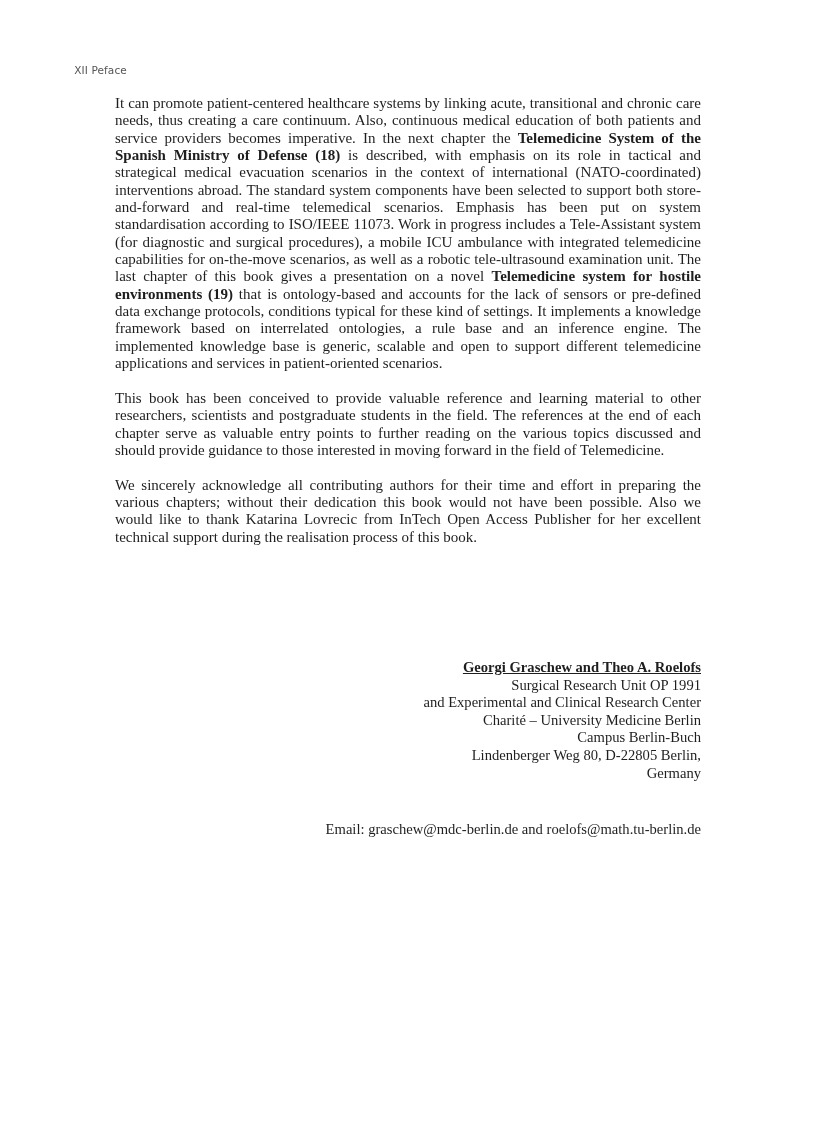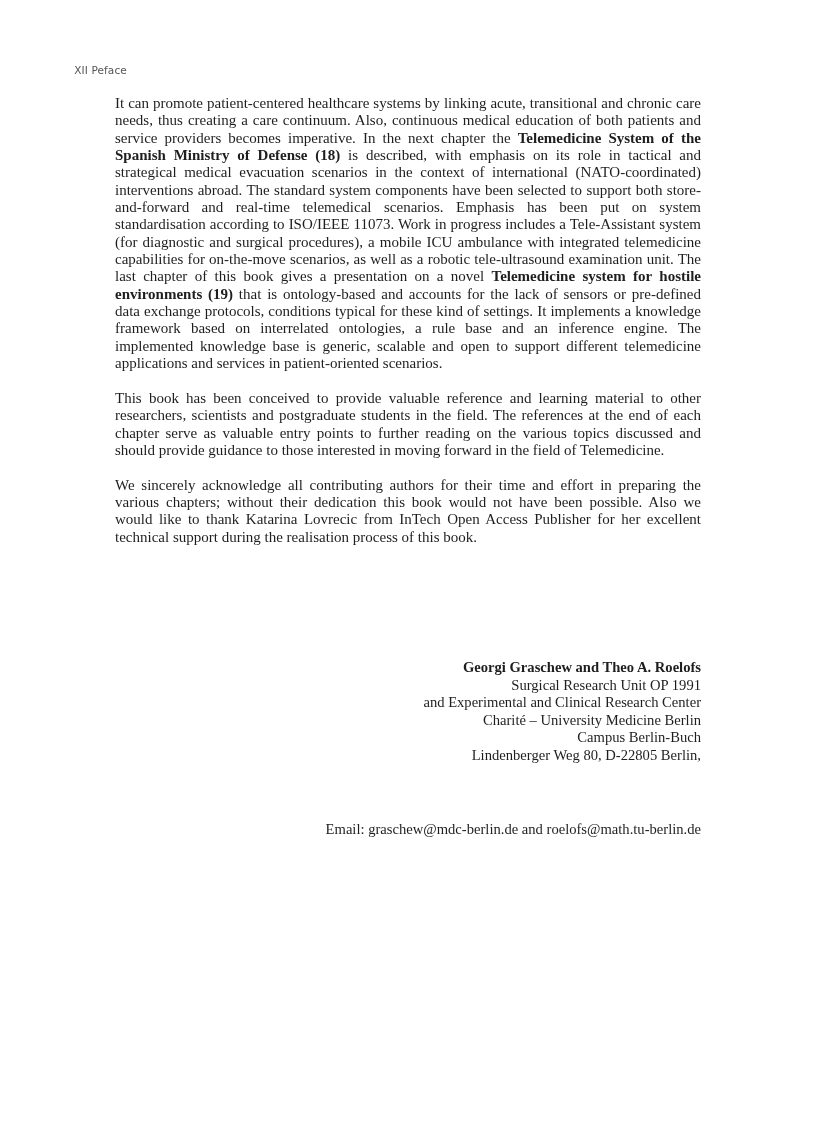--- a/index.html
+++ b/index.html
@@ -49,20 +49,21 @@
       position: absolute;
       right: 115px;
       top: 659px;
       font-family: "Liberation Serif", serif;
       font-size: 14.6px;
       line-height: 17.6px;
       text-align: right;
     }
     .signature .authors {
       font-weight: bold;
+      text-decoration: underline;
     }
     .signature .addr-line {
       display: block;
     }
     .email {
       position: absolute;
       right: 115px;
       top: 821px;
       font-family: "Liberation Serif", serif;
       font-size: 14.6px;
@@ -84,15 +85,16 @@
   <p>We sincerely acknowledge all contributing authors for their time and effort in prepar­ing the various chapters; without their dedication this book would not have been possi­ble. Also we would like to thank Katarina Lovrecic from InTech Open Access Publisher for her excellent technical support during the realisation process of this book.</p>
 </div>
 
 <div class="signature">
   <span class="addr-line authors">Georgi Graschew and Theo A. Roelofs</span>
   <span class="addr-line">Surgical Research Unit OP 1991</span>
   <span class="addr-line">and Experimental and Clinical Research Center</span>
   <span class="addr-line">Charité – University Medicine Berlin</span>
   <span class="addr-line">Campus Berlin-Buch</span>
   <span class="addr-line">Lindenberger Weg 80, D-22805 Berlin,</span>
+  <span class="addr-line">Germany</span>
 </div>
 
 <div class="email">Email: graschew@mdc-berlin.de and roelofs@math.tu-berlin.de</div>
 
 </body></html>

